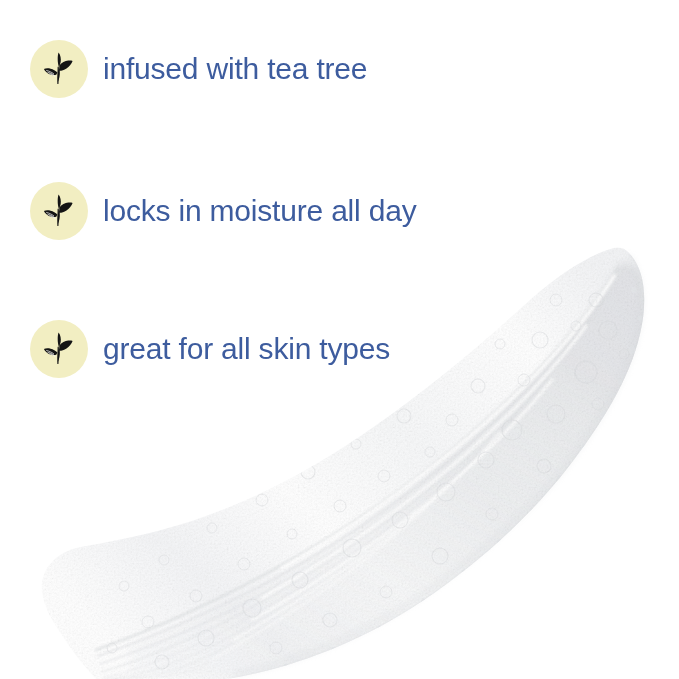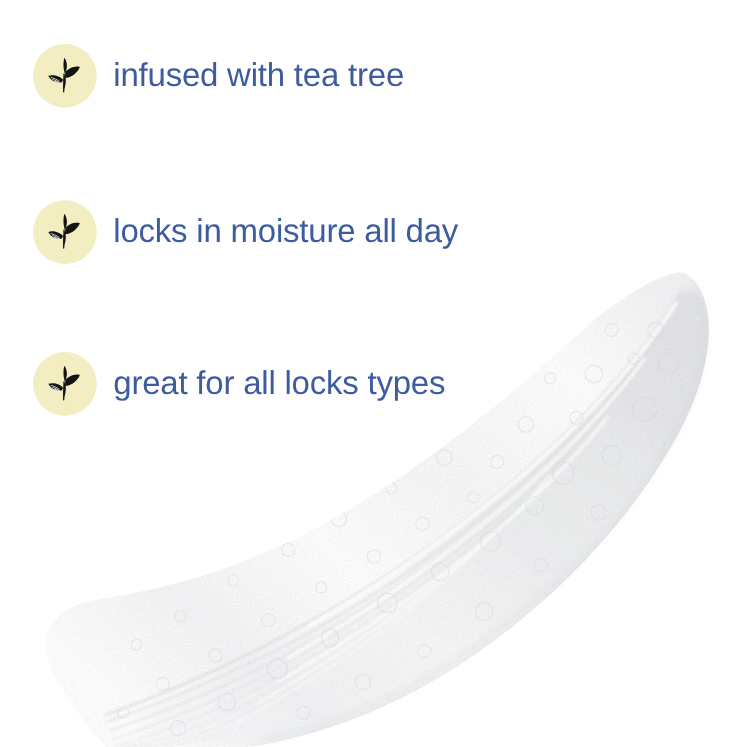--- a/index.html
+++ b/index.html
@@ -300,17 +300,17 @@
             <path d="M21.4,26.6c-1.8-1.9-4.2-3.3-6.8-3.9c-2.4-0.6-4.8-0.5-6.7,0.2c1.2,2.3,3.2,4.2,5.6,5.3 c2.3,1,4.8,1.2,6.8,0.6C20.6,28.2,21,27.4,21.4,26.6z"></path>
           </g>
           <g fill="none" stroke="#ffffff" stroke-width="0.7" opacity="0.95">
             <path d="M10.2,24.4c2.6,0.5,5.6,1.8,7.8,3.6"></path>
             <path d="M11.4,26.1c2.4,0.6,5.1,1.8,7.1,3.4"></path>
             <path d="M13.2,27.6c2.1,0.6,4.3,1.6,6.1,2.9"></path>
           </g>
           <path d="M22.2,20.6c0.3,0,0.6,0.3,0.6,0.7l-0.3,16.2c0,0.4-0.3,0.6-0.6,0.6c-0.3,0-0.6-0.3-0.6-0.7 l0.3-16.2C21.6,20.9,21.9,20.6,22.2,20.6z" fill="#141414"></path>
         </svg>
       </span>
-      <span class="benefit-text">great for all locks types</span>
+      <span class="benefit-text">great for all skin types</span>
     </div>
 
   </div>
 </div>
 
 </body></html>

